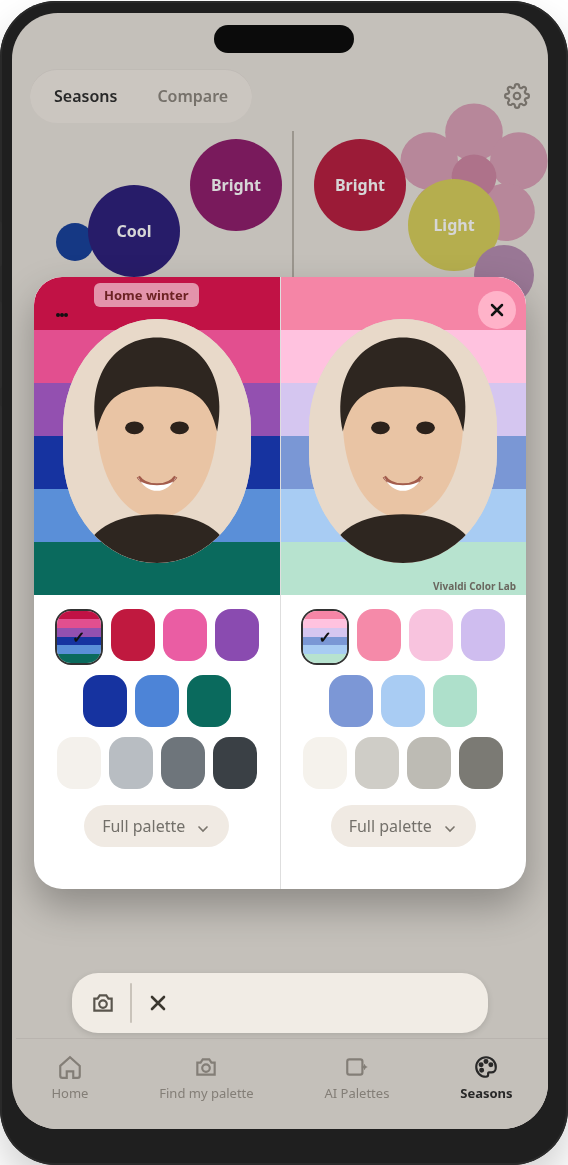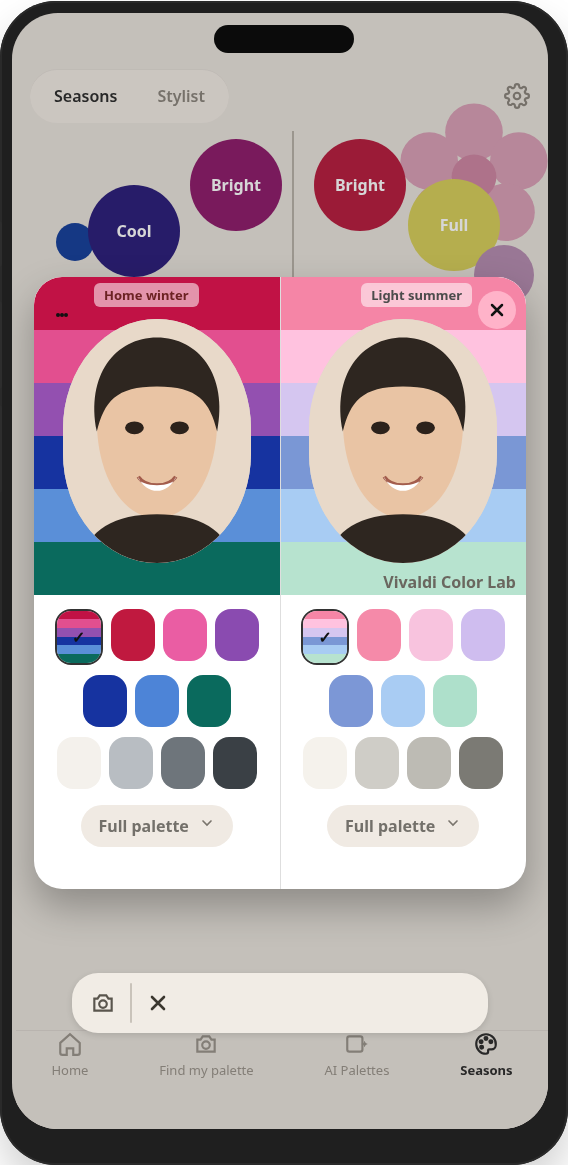--- a/index.html
+++ b/index.html
@@ -65,21 +65,21 @@
     box-shadow:0 2px 6px rgba(0,0,0,.12)
   }
   .compare .cam{width:26px;height:26px;color:#5a554d}
   .compare .txt{display:flex;flex-direction:column;flex:1}
   .compare .title{font-weight:700;font-size:18px;color:#2b2b2b}
   .compare .sub{font-size:12px;color:#7c766c;margin-top:2px}
   .compare .vl{width:2px;height:40px;background:#c9c3ba;border-radius:2px}
   .compare .close{width:24px;height:24px;color:#3b372f}
 
   
-  .nav{position:absolute;left:4px;right:0;bottom:0;height:78px;background:var(--bg);border-top:1px solid rgba(0,0,0,.06);display:flex;justify-content:space-around;align-items:flex-start;padding-bottom:20px;z-index:3}
+  .nav{position:absolute;left:4px;right:0;bottom:0;height:78px;background:var(--bg);border-top:1px solid rgba(0,0,0,.06);display:flex;justify-content:space-around;align-items:center;padding-bottom:12px;z-index:3}
   .nav .item{display:flex;flex-direction:column;align-items:center;gap:4px;color:#9a948b;font-size:13px}
   .nav .item.active{color:#2b2b2b;font-weight:700}
   .nav svg{width:26px;height:26px}
 
   
   .modal{
     position:absolute;left:22px;right:22px;top:264px;height:612px;background:#fff;border-radius:28px;
     box-shadow:0 18px 38px rgba(0,0,0,.28);z-index:6;overflow:hidden;display:flex;flex-direction:column;
   }
   .modal .split{display:flex;flex:1;min-height:0}
@@ -95,31 +95,31 @@
   .badge{position:absolute;top:6px;left:60px;background:rgba(255,255,255,.55);backdrop-filter:blur(4px);border-radius:6px;padding:3px 10px;font-size:13px;color:#6c2323;font-weight:700;z-index:3}
   .half.right .badge{left:auto;right:54px;color:#4c4c4c}
   .menu-dots{position:absolute;left:10px;top:20px;z-index:4;width:36px;height:36px;border-radius:50%;display:flex;align-items:center;justify-content:center}
   .menu-dots .d{width:4px;height:4px;border-radius:50%;background:#111;margin:3px 0}
   .close-x{position:absolute;right:10px;top:14px;z-index:4;width:38px;height:38px;border-radius:50%;display:flex;align-items:center;justify-content:center;background:#ffb3c9}
   .close-x svg{width:20px;height:20px}
 
   .portrait{position:absolute;left:50%;top:42px;transform:translateX(-50%);width:188px;height:244px;border-radius:120px/140px;overflow:hidden;z-index:2;background:#dcd7d0}
   .portrait svg{width:100%;height:100%}
 
-  .watermark{position:absolute;right:10px;bottom:2px;font-size:16px;color:#6a675f;font-weight:700;z-index:3}
+  .watermark{position:absolute;right:10px;bottom:2px;font-size:10px;color:#6a675f;font-weight:700;z-index:3}
 
   .swatch-area{background:#fff;padding:14px 10px 10px;display:flex;flex-direction:column;align-items:center;gap:10px}
   .row{display:flex;gap:8px;justify-content:center}
   .sw{width:44px;height:52px;border-radius:16px}
   .sw.selected{position:relative;border:2px solid #333}
   .sw.selected:after{content:"✓";position:absolute;left:50%;top:50%;transform:translate(-50%,-50%);color:#111;font-size:16px;font-weight:900}
   .mini-stripes{width:44px;height:52px;border-radius:16px;overflow:hidden;display:flex;flex-direction:column}
   .mini-stripes div{flex:1}
 
-  .palette-btn{margin-top:6px;padding:10px 18px;background:#f0eae3;border-radius:26px;display:flex;align-items:flex-start;gap:10px;color:#73706a;font-weight:700}
+  .palette-btn{margin-top:6px;padding:10px 18px;background:#f0eae3;border-radius:26px;display:flex;align-items:flex-end;gap:10px;color:#73706a;font-weight:400}
   .palette-btn svg{width:16px;height:16px}
 
   [data-interactable="true"]{cursor:pointer}
 </style>
 </head>
 <body>
 <div class="stage">
   <div class="phone" data-interactable="false">
     <span class="side-btn side-left1" data-interactable="false"></span>
     <span class="side-btn side-left2" data-interactable="false"></span>
@@ -146,29 +146,29 @@
         <div class="circle c2" data-interactable="true">
             <span data-interactable="false">Cool</span>
           </div>
         <div class="circle c3" data-interactable="true">
             <span data-interactable="false">Bright</span>
           </div>
         <div class="circle c4" data-interactable="true">
             <span data-interactable="false">Bright</span>
           </div>
         <div class="circle c5" data-interactable="true">
-            <span data-interactable="false">Full</span>
+            <span data-interactable="false">Light</span>
           </div>
         <div class="circle c6" data-interactable="true"></div>
       </div>
 
       <div class="topbar" data-interactable="false">
         <div class="tabs" data-interactable="false">
           <div class="tab active" data-interactable="true">Seasons</div>
-          <div class="tab" data-interactable="true">Stylist</div>
+          <div class="tab" data-interactable="true">Compare</div>
         </div>
         <div class="gear" data-interactable="true">
           <svg viewBox="0 0 24 24" data-interactable="false" fill="none" stroke="currentColor" stroke-width="2">
               <circle cx="12" cy="12" r="3"></circle>
               <path d="M19.4 15a1.7 1.7 0 0 0 .34 1.87l.06.06a2 2 0 1 1-2.83 2.83l-.06-.06a1.7 1.7 0 0 0-1.87-.34 1.7 1.7 0 0 0-1 1.56V21a2 2 0 0 1-4 0v-.09a1.7 1.7 0 0 0-1-1.56 1.7 1.7 0 0 0-1.87.34l-.06.06a2 2 0 1 1-2.83-2.83l.06-.06A1.7 1.7 0 0 0 4.6 15a1.7 1.7 0 0 0-1.56-1H3a2 2 0 0 1 0-4h.09A1.7 1.7 0 0 0 4.6 9a1.7 1.7 0 0 0-.34-1.87l-.06-.06A2 2 0 1 1 7 4.24l.06.06A1.7 1.7 0 0 0 9 4.6a1.7 1.7 0 0 0 1-1.56V3a2 2 0 0 1 4 0v.09c0 .67.4 1.27 1 1.51a1.7 1.7 0 0 0 1.87-.34l.06-.06a2 2 0 1 1 2.83 2.83l-.06.06A1.7 1.7 0 0 0 19.4 9c.24.6.84 1 1.51 1H21a2 2 0 0 1 0 4h-.09a1.7 1.7 0 0 0-1.51 1Z"></path>
             </svg>
         </div>
       </div>
 
       <div class="dim" data-interactable="true"></div>
@@ -251,21 +251,20 @@
           <div class="half right" data-interactable="false">
             <div class="stripe-area">
               <div class="stripes" data-interactable="false">
                 <div style="background:#f585a6"></div>
                 <div style="background:#ffc2df"></div>
                 <div style="background:#d5c6f0"></div>
                 <div style="background:#7a97d5"></div>
                 <div style="background:#a8ccf3"></div>
                 <div style="background:#b7e3cf"></div>
               </div>
-              <div class="badge" data-interactable="false">Light summer</div>
               <div class="portrait" data-interactable="false">
                 <svg viewBox="0 0 100 130" preserveAspectRatio="xMidYMid slice">
                   <rect width="100" height="130" fill="#e8d9c9"></rect>
                   <path d="M50 14c20 0 32 16 32 40 0 30-14 52-32 52S18 84 18 54c0-24 12-40 32-40Z" fill="#e9c4a4"></path>
                   <path d="M18 60C12 30 28 10 50 10s38 20 32 50c-4-16-10-24-32-24S22 44 18 60Z" fill="#2e2620"></path>
                   <path d="M10 130c2-18 18-26 40-26s38 8 40 26Z" fill="#2e2620"></path>
                   <ellipse cx="38" cy="58" rx="5" ry="3.4" fill="#2c221b"></ellipse>
                   <ellipse cx="62" cy="58" rx="5" ry="3.4" fill="#2c221b"></ellipse>
                   <path d="M40 84c4 6 16 6 20 0" fill="none" stroke="#a35d4c" stroke-width="2"></path>
                   <path d="M40 84c4 10 16 10 20 0 0 6-20 6-20 0Z" fill="#fff"></path>

